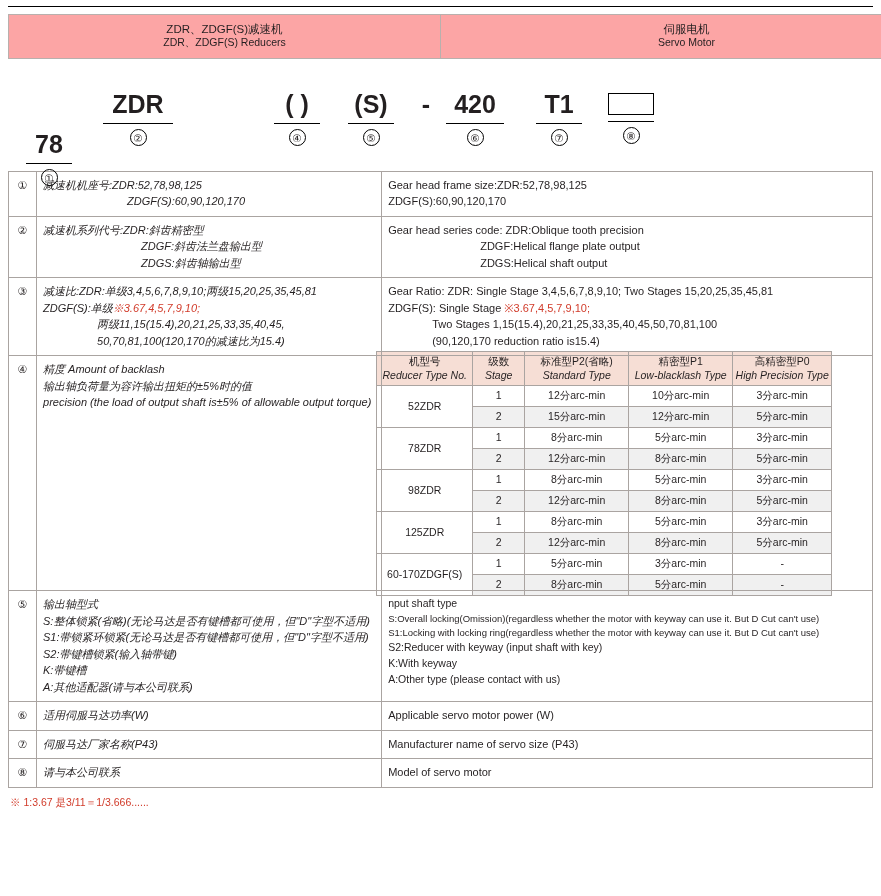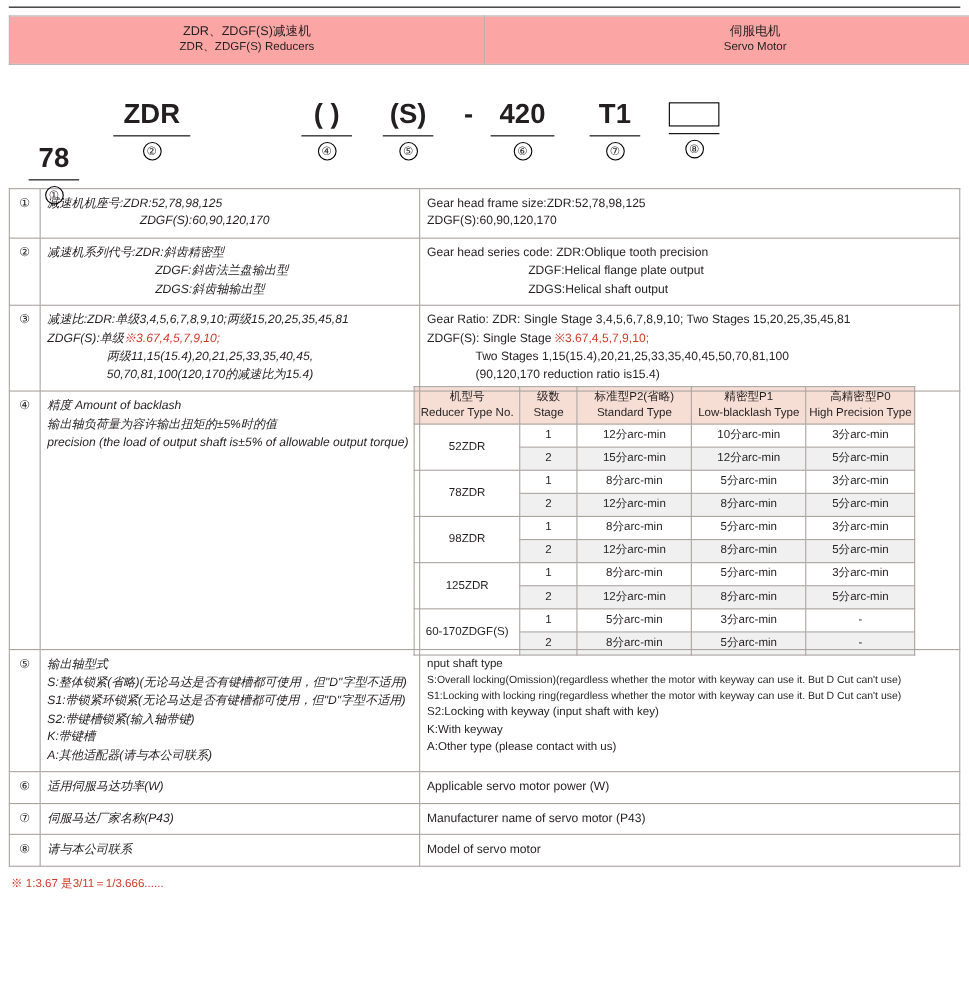--- a/index.html
+++ b/index.html
@@ -140,21 +140,21 @@
     padding: 2px 1px;
     line-height: 1.3;
     height: 21px;
   }
   .bl-table thead th {
     background: #f6ded5;
     height: 34px;
     font-size: 10.5px;
   }
   .bl-th-cn { display: block; }
-  .bl-th-en { display: block; }
+  .bl-th-en { display: block; font-style: italic; }
   .col-model { width: 96px; }
   .col-stage { width: 52px; }
   .col-p2 { width: 104px; }
   .col-p1 { width: 104px; }
   .col-p0 { width: 99px; }
   .bl-model { font-size: 10.5px; }
   tr.shade td { background: #f0f0f0; }
   .note {
     margin: 8px 0 0 2px;
     font-size: 10.5px;
@@ -396,36 +396,36 @@
           <div>S:整体锁紧(省略)(无论马达是否有键槽都可使用，但"D"字型不适用)</div>
           <div>S1:带锁紧环锁紧(无论马达是否有键槽都可使用，但"D"字型不适用)</div>
           <div>S2:带键槽锁紧(输入轴带键)</div>
           <div>K:带键槽</div>
           <div>A:其他适配器(请与本公司联系)</div>
         </td>
         <td class="en-cell">
           <div class="small">nput shaft type</div>
           <div class="small" style="font-size:9.5px">S:Overall locking(Omission)(regardless whether the motor with keyway can use it. But D Cut can't use)</div>
           <div class="small" style="font-size:9.5px">S1:Locking with locking ring(regardless whether the motor with keyway can use it. But D Cut can't use)</div>
-          <div class="small">S2:Locking with keyway (input shaft with key)</div>
+          <div class="small">S2:Reducer with keyway (input shaft with key)</div>
           <div class="small">K:With keyway</div>
           <div class="small">A:Other type (please contact with us)</div>
         </td>
       </tr>
 
       <tr>
         <td class="num-cell">⑥</td>
         <td class="cn-cell">适用伺服马达功率(W)</td>
         <td class="en-cell">Applicable servo motor power (W)</td>
       </tr>
 
       <tr>
         <td class="num-cell">⑦</td>
         <td class="cn-cell">伺服马达厂家名称(P43)</td>
-        <td class="en-cell">Manufacturer name of servo motor (P43)</td>
+        <td class="en-cell">Manufacturer name of servo size (P43)</td>
       </tr>
 
       <tr>
         <td class="num-cell">⑧</td>
         <td class="cn-cell">请与本公司联系</td>
         <td class="en-cell">Model of servo motor</td>
       </tr>
     </tbody>
   </table>
 

